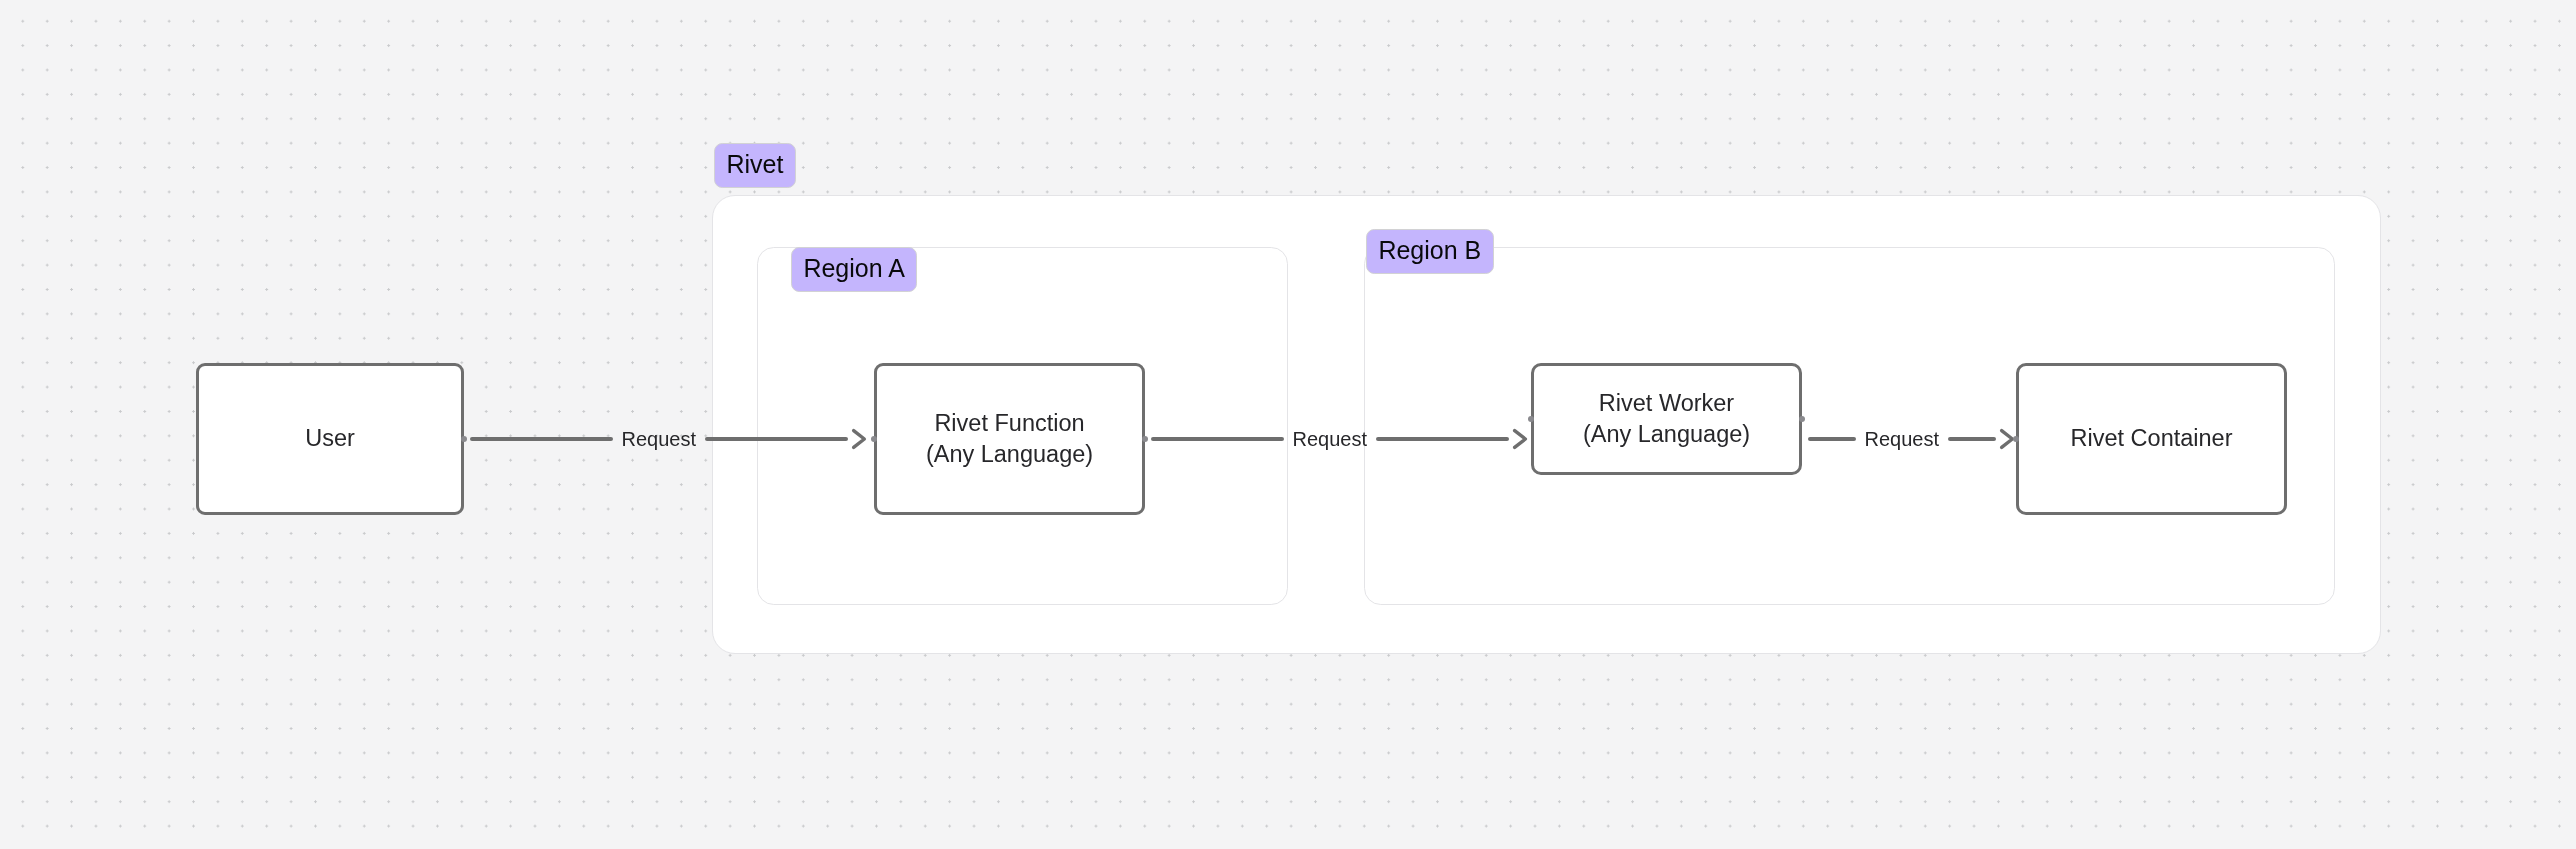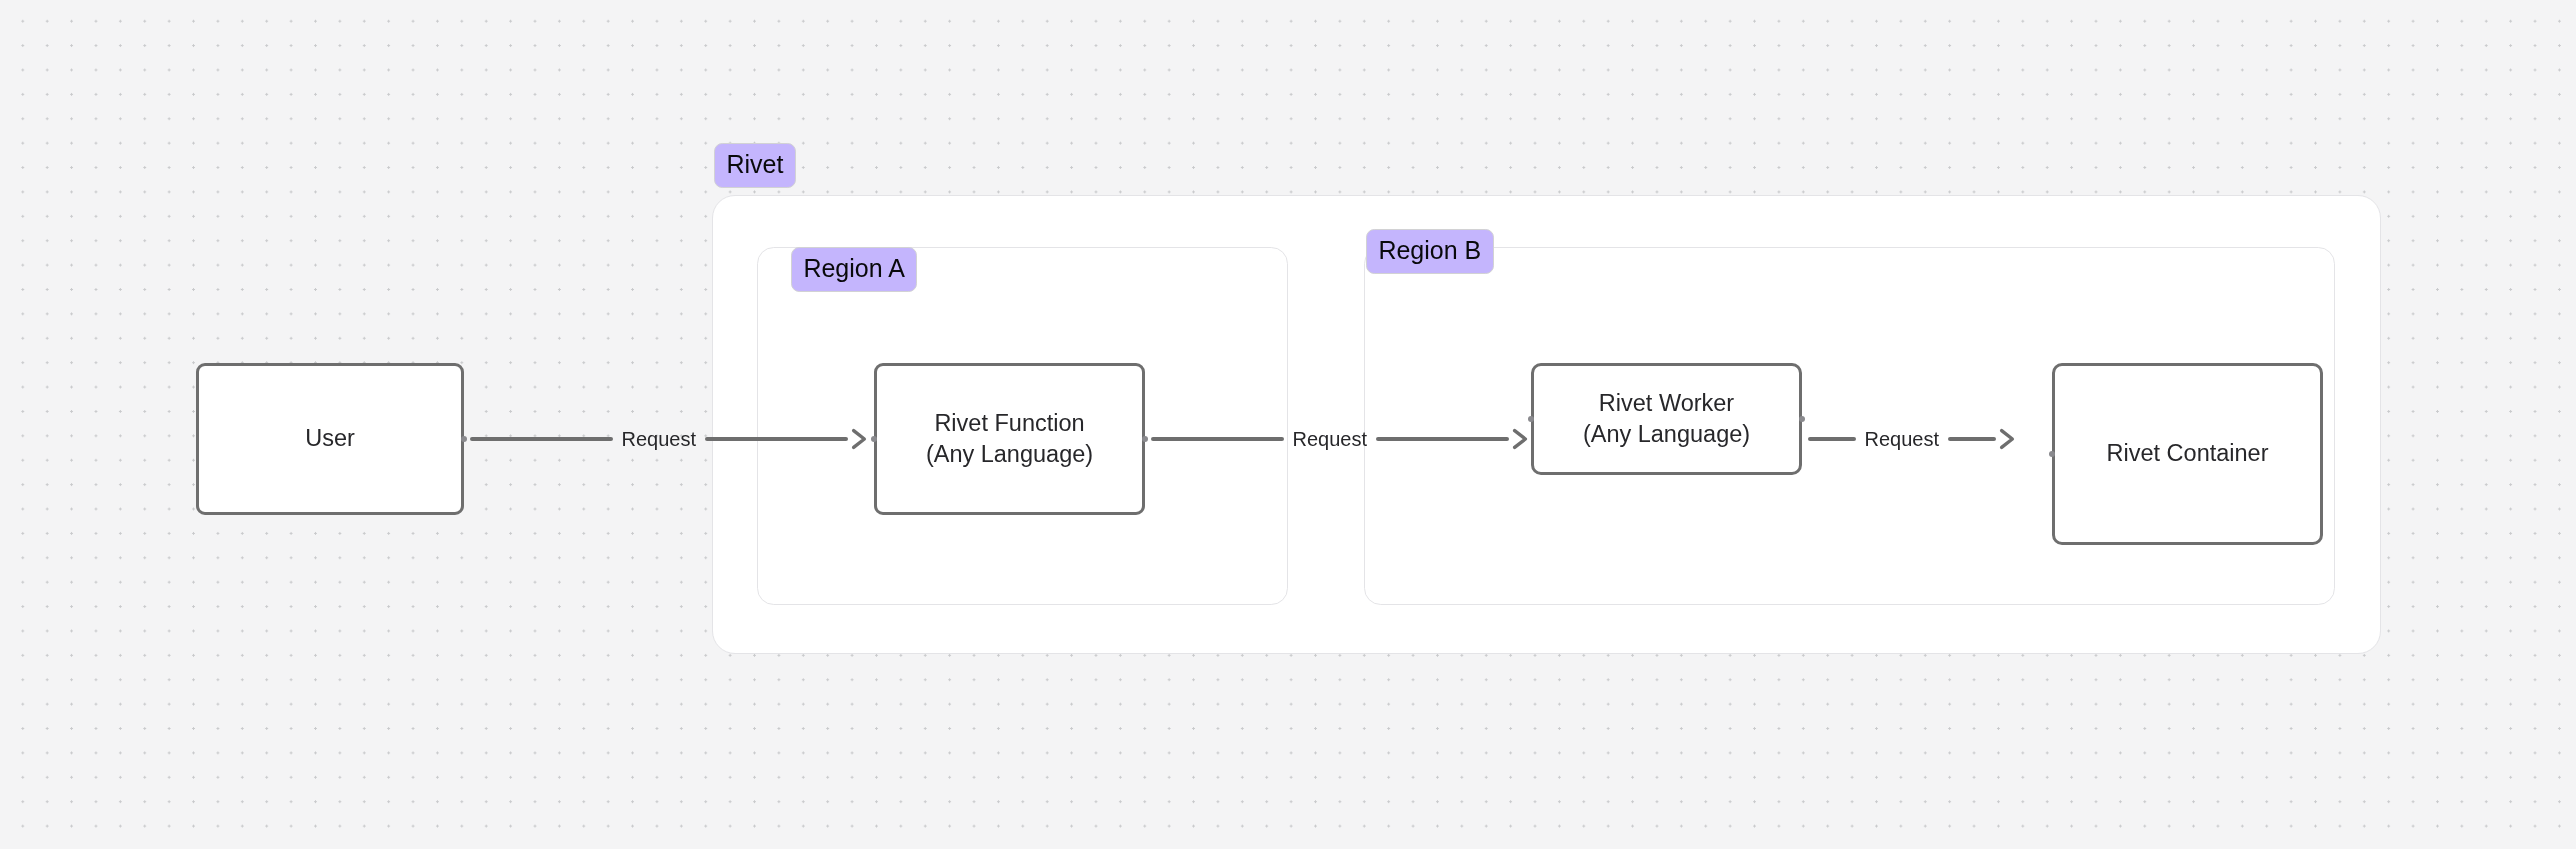--- a/index.html
+++ b/index.html
@@ -171,19 +171,19 @@
 
   <div class="edge" style="left:1808px; top:416px; width:212px;">
     <span class="seg"></span>
     <span class="edge-label">Request</span>
     <span class="seg"></span>
     <svg class="arrow" width="26" height="26" viewBox="0 0 34 34">
       <path d="M10 6 L24 17 L10 28" fill="none" stroke="#6e6e6e" stroke-width="4.5" stroke-linecap="round" stroke-linejoin="round"></path>
     </svg>
   </div>
 
-  <div class="node" style="left:2016px; top:363px; width:271px; height:182px;margin-left:36px;">
+  <div class="node" style="left:2016px; top:363px; width:271px; height:152px;">
     <span class="line">Rivet Container</span>
     <span class="handle left"></span>
   </div>
 
 </div>
 
 
 </body></html>

